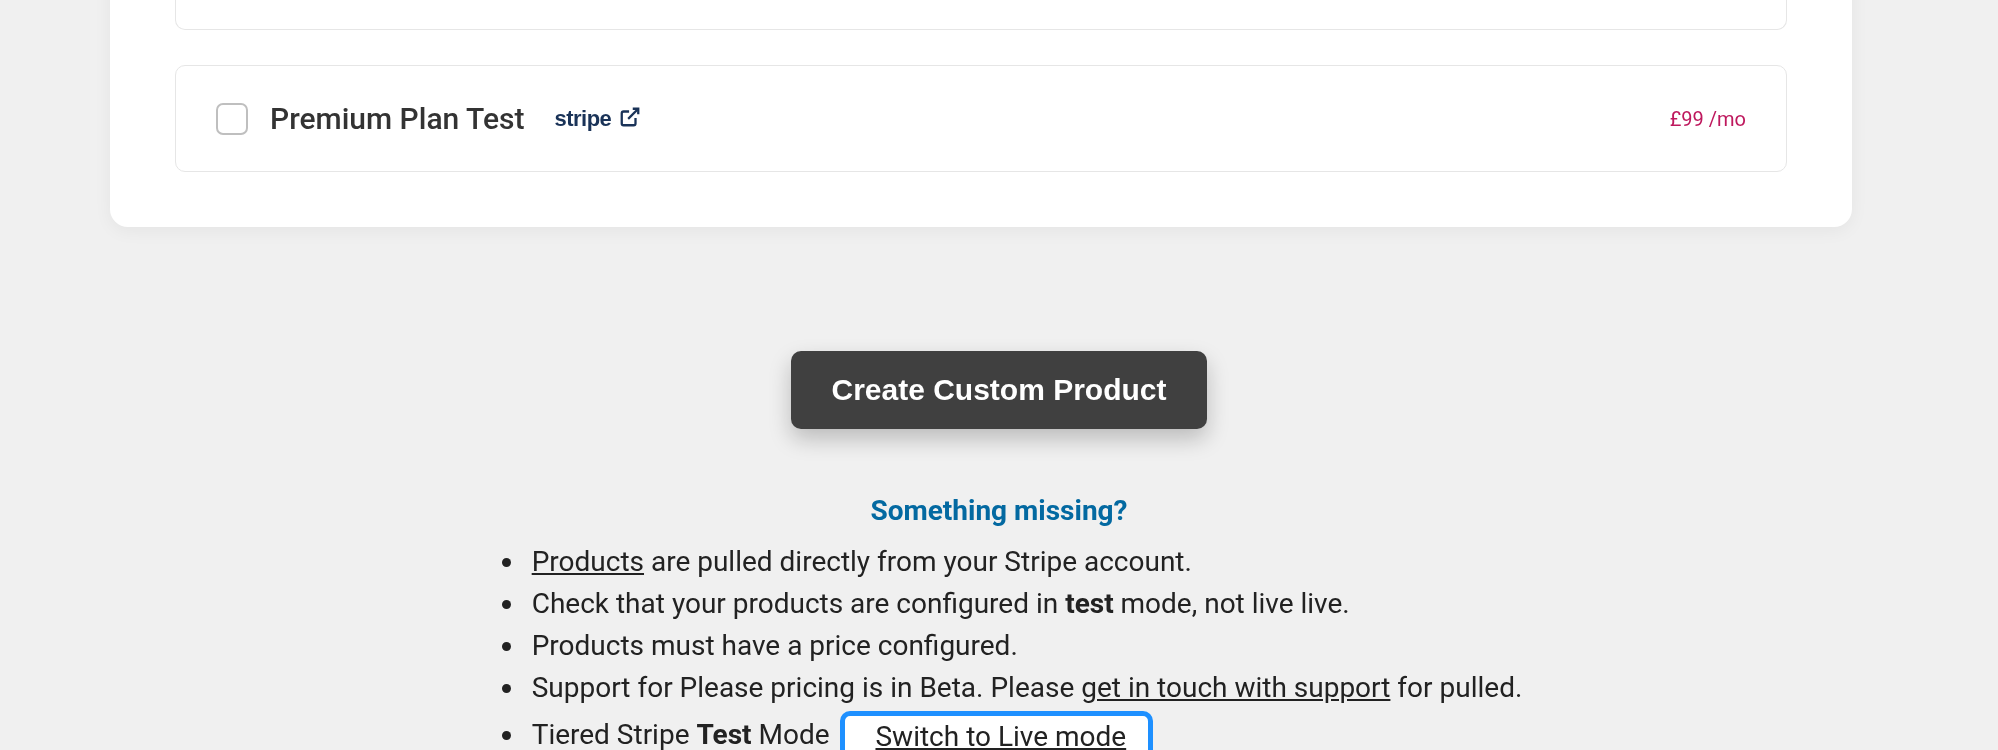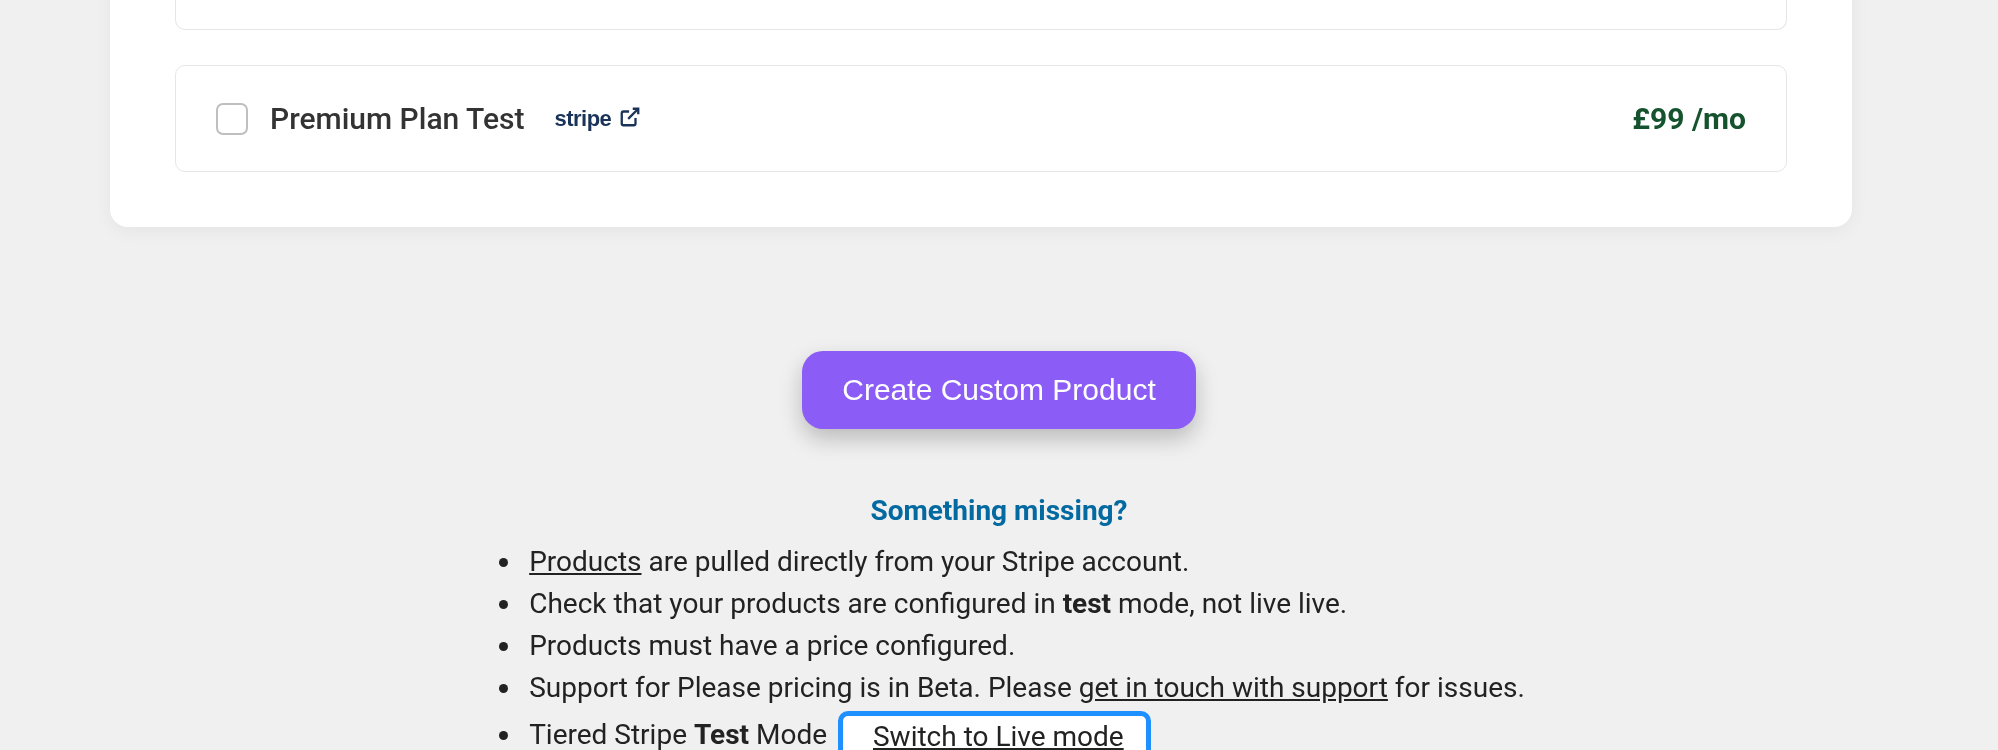--- a/index.html
+++ b/index.html
@@ -83,36 +83,36 @@
     color: #1a3358;
   }
   .ext-icon svg {
     width: 22px;
     height: 22px;
     stroke: #1a3358;
     stroke-width: 2.5;
     fill: none;
   }
   .product-price {
-    font-size: 30px;
-    color: #14532d;
-    font-weight: 700;
+    font-size: 20px;
+    color: #be185d;
+    font-weight: 400;
   }
   .cta-row {
     display: flex;
     justify-content: center;
     margin-top: 34px;
   }
   .cta-button {
-    background: #8b5cf6;
+    background: #404040;
     color: #fff;
     font-size: 30px;
-    font-weight: 400;
+    font-weight: 700;
     border: none;
-    border-radius: 21px;
+    border-radius: 10px;
     padding: 22px 40px;
     cursor: pointer;
     box-shadow: 0 10px 22px rgba(0,0,0,0.22);
   }
   .help-section {
     margin-top: 46px;
     display: flex;
     flex-direction: column;
     align-items: center;
   }
@@ -193,21 +193,21 @@
       <li>
         <span class="underline-link">Products</span><span> are pulled directly from your Stripe account.</span>
       </li>
       <li>
         <span>Check that your products are configured in </span><span class="bold">test</span><span> mode, not live live.</span>
       </li>
       <li>
         <span>Products must have a price configured.</span>
       </li>
       <li>
-        <span>Support for Please pricing is in Beta. Please </span><span class="underline-link">get in touch with support</span><span> for issues.</span>
+        <span>Support for Please pricing is in Beta. Please </span><span class="underline-link">get in touch with support</span><span> for pulled.</span>
       </li>
       <li>
         <span>Tiered Stripe </span><span class="bold">Test</span><span> Mode </span><span class="switch-button">Switch to Live mode</span>
       </li>
 
     </ul>
   </div>
 </div>
 
 </body></html>

